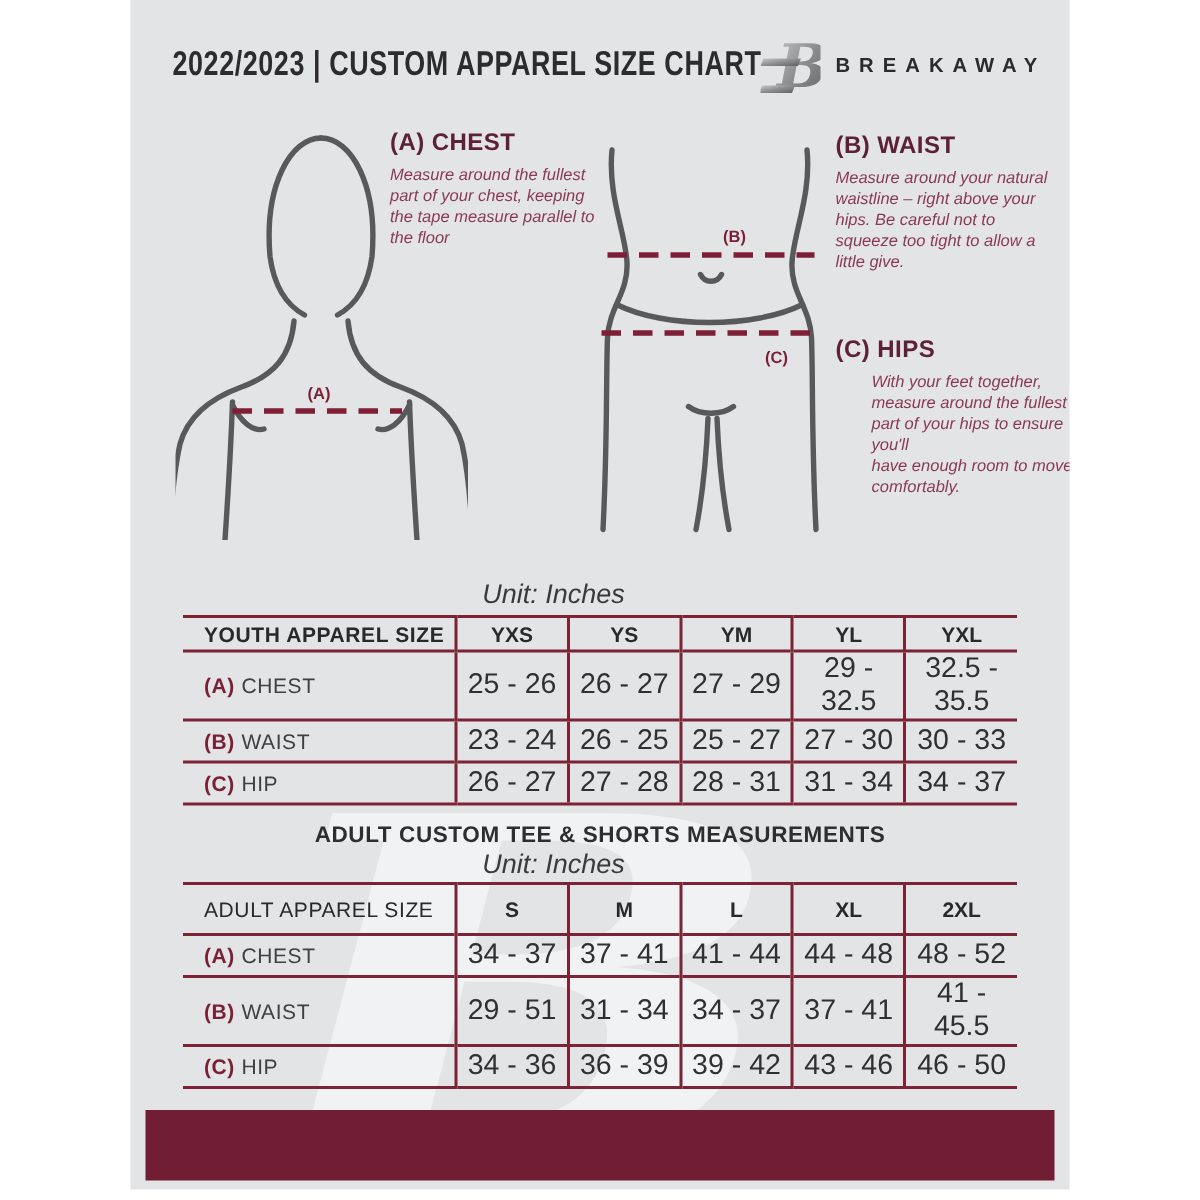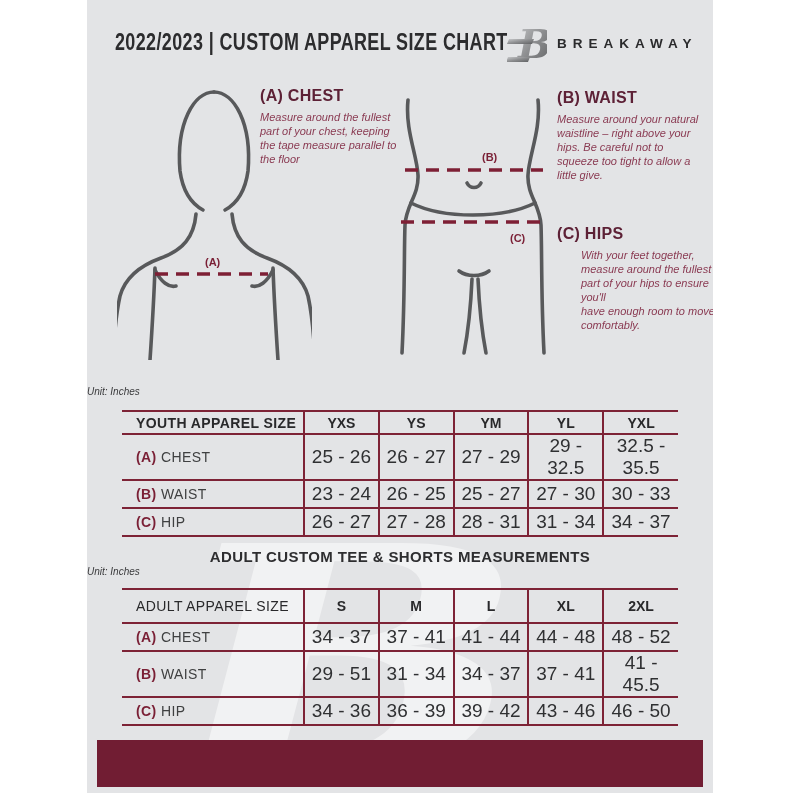--- a/index.html
+++ b/index.html
@@ -15,21 +15,21 @@
                letter-spacing:0.5px; white-space:nowrap; transform:scaleX(0.78); transform-origin:left top; }
   .logo-wrap { position:absolute; left:420px; top:20px; display:flex; align-items:center; gap:10px; }
   .brand { font-size:13.5px; font-weight:bold; color:#2b2b2d; letter-spacing:6px; }
 
   
   .g-head { position:absolute; font-size:16px; font-weight:bold; color:#5d2136; letter-spacing:0.3px; }
   .g-para { position:absolute; font-size:11px; font-style:italic; color:#8a3a52; line-height:1.28; white-space:pre-line; }
 
   
   .sec-title { position:absolute; width:626px; text-align:center; font-size:15px; font-weight:bold; color:#2e2e30; letter-spacing:0.4px; }
-  .sec-unit  { position:absolute; width:564px; text-align:left; font-size:10px; font-style:italic; color:#3a3a3c; }
+  .sec-unit  { position:absolute; width:564px; text-align:center; font-size:18px; font-style:italic; color:#3a3a3c; }
 
   
   table.size { position:absolute; left:35px; width:556px; border-collapse:collapse; table-layout:fixed; }
   table.size td { border-top:2px solid #7d2336; text-align:center; font-size:19px; color:#2f3032; }
   table.size tr:last-child td { border-bottom:2px solid #7d2336; }
   table.size td + td { border-left:2px solid #7d2336; }
   table.size td.lab { text-align:left; padding-left:14px; font-size:14px; color:#3f4041; letter-spacing:0.4px; }
   table.size tr.hd td { font-weight:bold; font-size:14px; color:#29292b; }
   .pref { font-weight:bold; color:#7a1f35; }
   .col0 { width:182px; }

